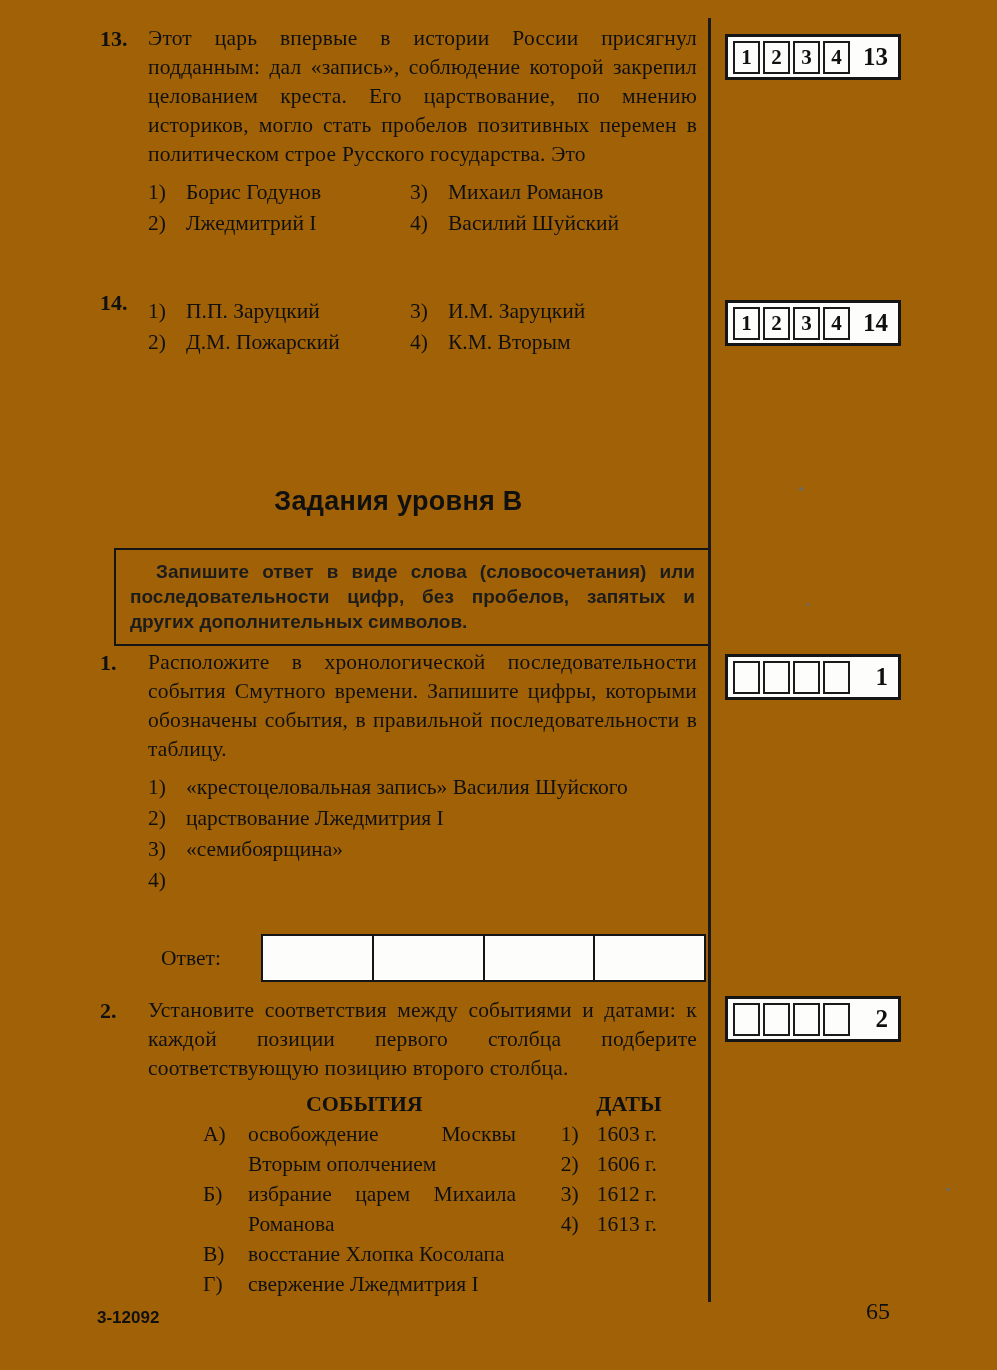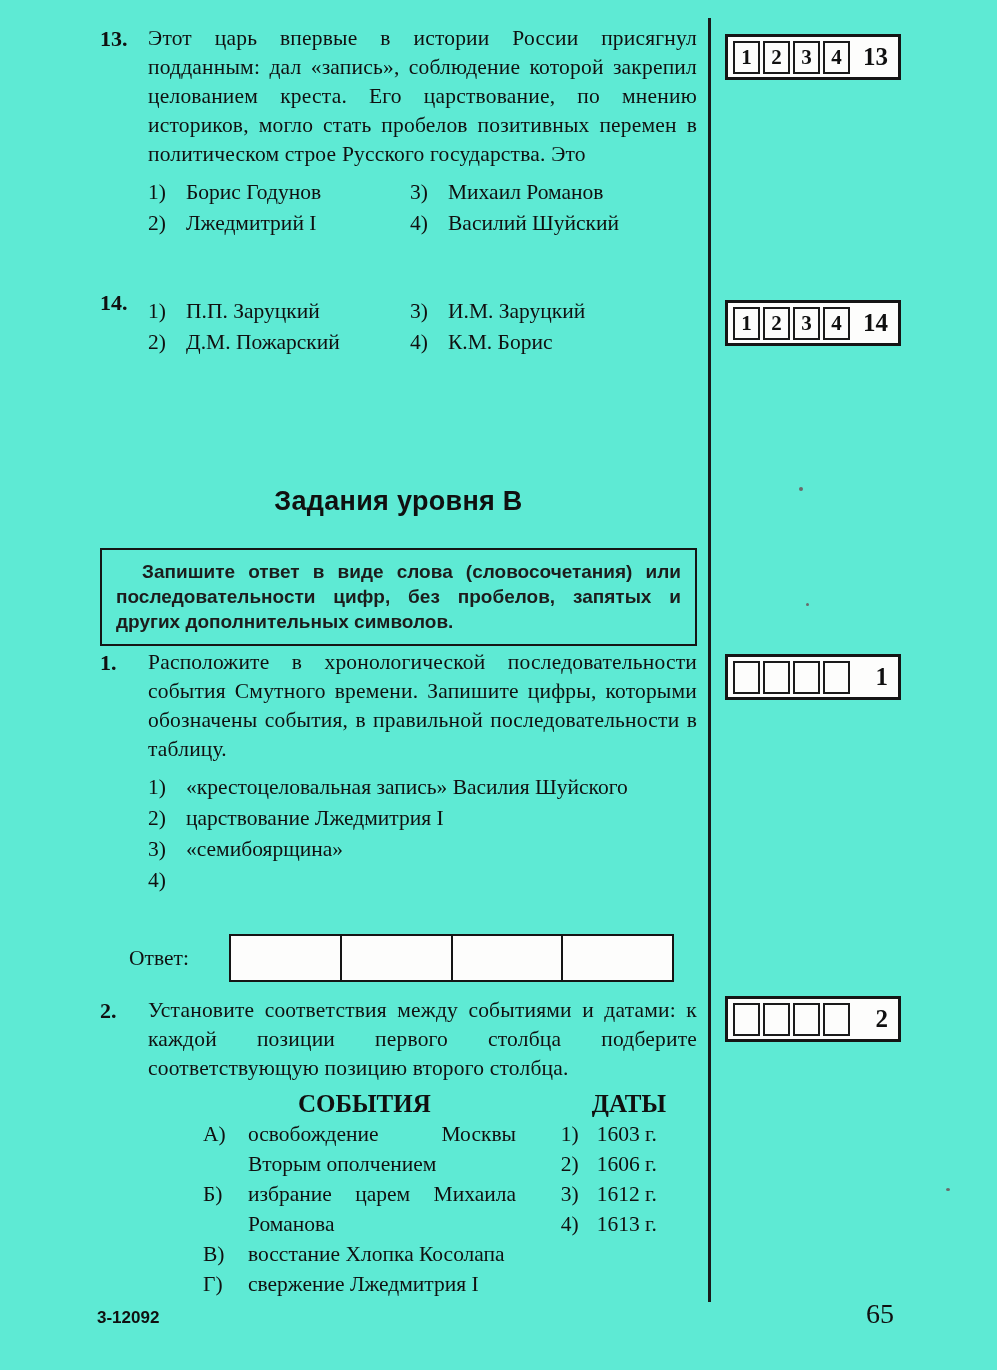--- a/index.html
+++ b/index.html
@@ -1,19 +1,19 @@
 <!DOCTYPE html>
 <html lang="ru"><head>
 <meta charset="utf-8">
 <style>
   * { margin:0; padding:0; box-sizing:border-box; }
   html,body { background:#ffffff; }
   .page {
     position:relative; width:997px; height:1370px;
-    background:#5eead4; color:#101010; overflow:hidden;
+    background:#a16207; color:#101010; overflow:hidden;
     font-family:"Liberation Serif", serif;
   }
 
   
   .sec { position:absolute; left:100px; width:597px; }
   .question { display:flex; }
   .qnum {
     flex:0 0 48px; font-weight:bold; font-size:22px; line-height:29px;
   }
   .qbody { flex:1 1 auto; min-width:0; }
@@ -36,34 +36,34 @@
   .opts1 .olabel { text-align:justify; }
 
   
   .b-title {
     font-family:"Liberation Sans", sans-serif; font-weight:bold;
     font-size:27px; text-align:center; letter-spacing:0.3px;
   }
   .instr-box {
     border:2.5px solid #151515; padding:9px 14px 10px 14px;
     font-family:"Liberation Sans", sans-serif; font-weight:600;
-    font-size:19px; line-height:25px; text-align:justify; color:#1c1c1c;
+    font-size:19px; line-height:25px; text-align:justify; color:#1c1c1c;margin-left:14px;
   }
   .instr-box p { text-indent:26px; }
 
   
-  .answer-row { display:flex; align-items:center; margin-top:14px; margin-left:29px; }
+  .answer-row { display:flex; align-items:center; margin-top:14px; margin-left:61px; }
   .answer-label { font-size:21.5px; width:100px; flex:0 0 100px; }
   .answer-table { display:flex; width:445px; height:48px; border:2px solid #151515; background:#fdfdfc; }
   .answer-cell { flex:1 1 0; border-left:2px solid #151515; }
   .answer-cell:first-child { border-left:none; }
 
   
   .match { margin-left:55px; margin-top:6px; }
-  .match-headers { display:flex; font-weight:bold; font-size:25px; line-height:30px; }
+  .match-headers { display:flex; font-weight:bold; font-size:22px; line-height:30px; }
   .mh-left  { width:355px; text-align:center; }
   .mh-right { width:150px; text-align:center; margin-left:35px; }
   .match-cols { display:flex; }
   .events { width:355px; }
   .event { display:flex; font-size:21.5px; line-height:30px; }
   .eletter { flex:0 0 45px; }
   .etext { width:268px; text-align:justify; }
   .dates { width:150px; margin-left:35px; }
   .date { display:flex; font-size:21.5px; line-height:30px; }
   .dnum { flex:0 0 36px; }
@@ -89,21 +89,21 @@
     font-weight:bold; font-size:25px;
   }
 
   
   .footer-code {
     position:absolute; left:97px; top:1308px;
     font-family:"Liberation Sans", sans-serif; font-weight:bold; font-size:17px;
   }
   .footer-page {
     position:absolute; left:866px; top:1298px;
-    font-size:28px;
+    font-size:24px;
   }
 
   
   .speck { position:absolute; background:#6a6a6a; border-radius:50%; }
 </style>
 </head>
 <body>
 
 <div class="page">
 
@@ -143,21 +143,21 @@
         <div class="opt">
           <span class="onum">2)</span>
           <span class="olabel">Д.М. Пожарский</span>
         </div>
         <div class="opt">
           <span class="onum">3)</span>
           <span class="olabel">И.М. Заруцкий</span>
         </div>
         <div class="opt">
           <span class="onum">4)</span>
-          <span class="olabel">К.М. Борис</span>
+          <span class="olabel">К.М. Вторым</span>
         </div>
       </div>
     </div>
   </section>
 
   <h2 class="sec b-title" style="top:486px;">Задания уровня В</h2>
 
   <div class="sec instr-box" style="top:548px;">
     <p>Запишите ответ в виде слова (словосочетания) или последовательности цифр, без пробелов, запятых и других дополнительных символов.</p>
   </div>

